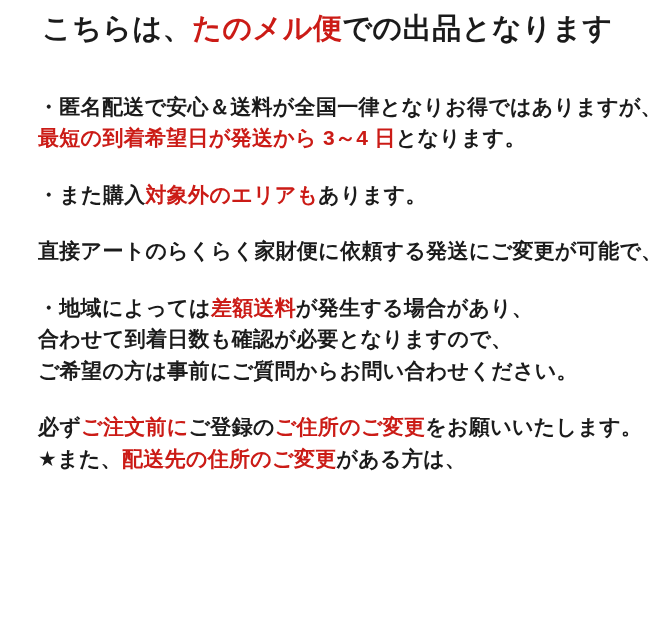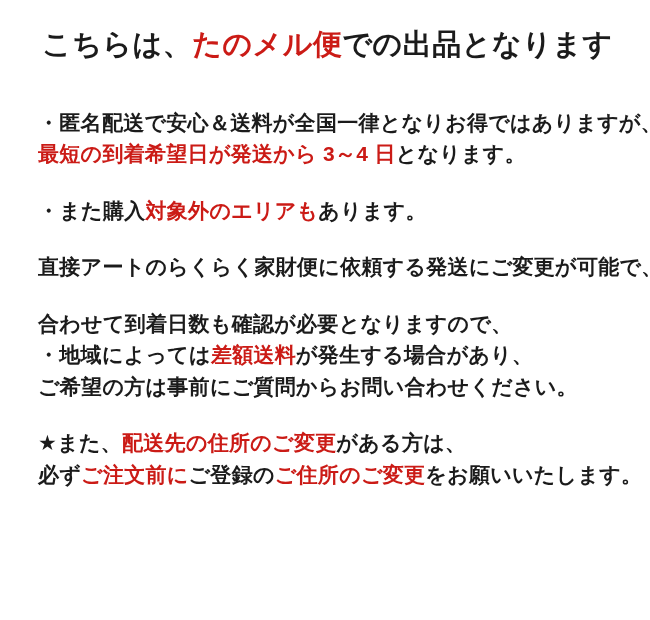--- a/index.html
+++ b/index.html
@@ -12,21 +12,21 @@
     height: 620px;
     overflow: hidden;
     font-family: "Liberation Sans", "DejaVu Sans", sans-serif;
     font-weight: 700;
     color: var(--text-color, #1b1b1b);
   }
   .page {
     box-sizing: border-box;
     width: 650px;
     height: 620px;
-    padding: 24px 18px 0 38px;
+    padding: 8px 18px 0 38px;
     background: var(--bg-color, #ffffff);
   }
   .title {
     font-size: 29px;
     line-height: 1.4;
     font-weight: 700;
     margin: 0 0 42px 4px;
     letter-spacing: 0.5px;
     white-space: nowrap;
   }
@@ -50,22 +50,22 @@
         <span class="line"><span>・匿名配送で安心＆送料が全国一律となりお得ではありますが、</span></span>
         <span class="line"><span class="red">最短の到着希望日が発送から 3～4 日</span><span>となります。</span></span>
       </p>
       <p>
         <span class="line"><span>・また購入</span><span class="red">対象外のエリアも</span><span>あります。</span></span>
       </p>
       <p>
         <span class="line"><span>直接アートのらくらく家財便に依頼する発送にご変更が可能で、</span></span>
       </p>
       <p>
+        <span class="line"><span>・地域によっては</span><span class="red">差額送料</span><span>が発生する場合があり、</span></span>
         <span class="line"><span>合わせて到着日数も確認が必要となりますので、</span></span>
-        <span class="line"><span>・地域によっては</span><span class="red">差額送料</span><span>が発生する場合があり、</span></span>
         <span class="line"><span>ご希望の方は事前にご質問からお問い合わせください。</span></span>
       </p>
       <p>
+        <span class="line"><span>必ず</span><span class="red">ご注文前に</span><span>ご登録の</span><span class="red">ご住所のご変更</span><span>をお願いいたします。</span></span>
         <span class="line"><span>★また、</span><span class="red">配送先の住所のご変更</span><span>がある方は、</span></span>
-        <span class="line"><span>必ず</span><span class="red">ご注文前に</span><span>ご登録の</span><span class="red">ご住所のご変更</span><span>をお願いいたします。</span></span>
       </p>
     </section>
 </main>
 
 </body></html>

